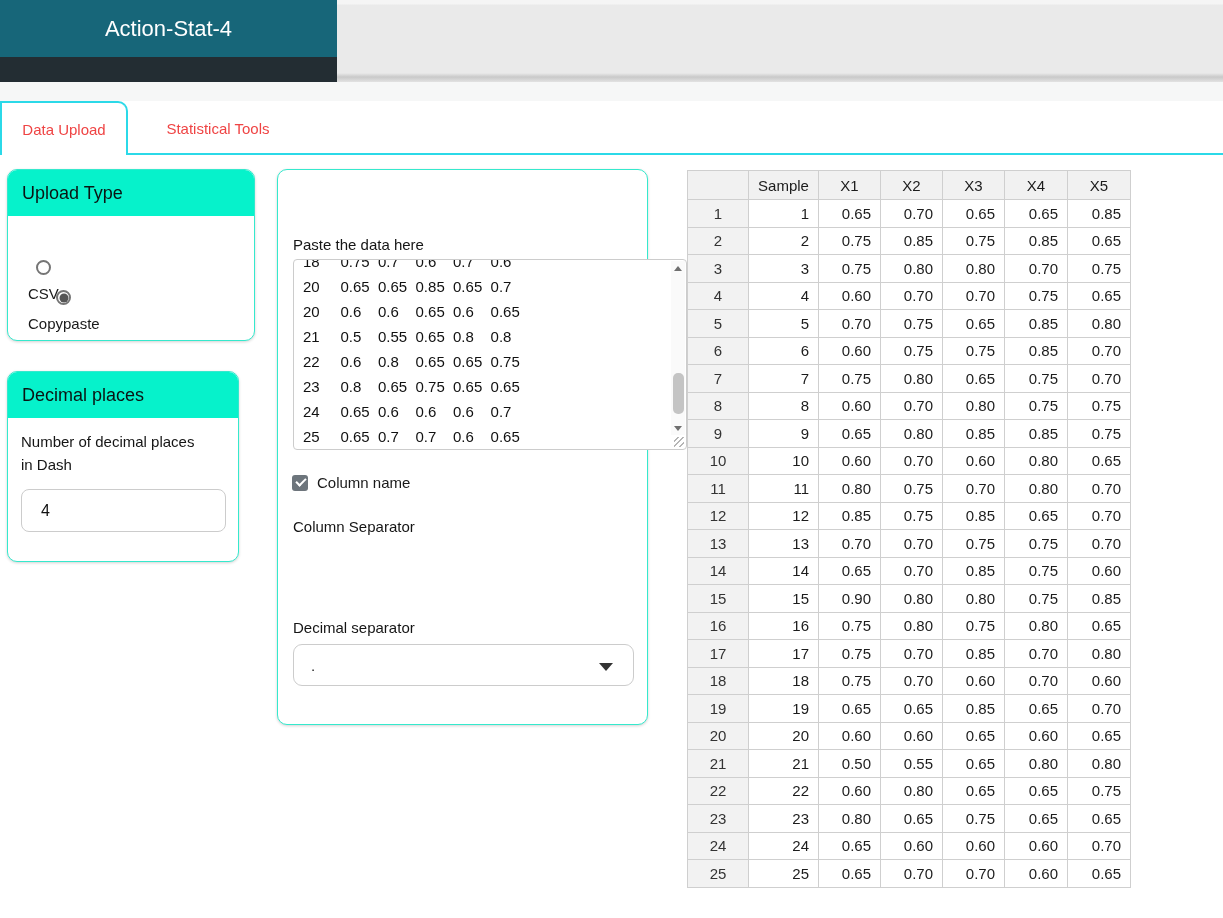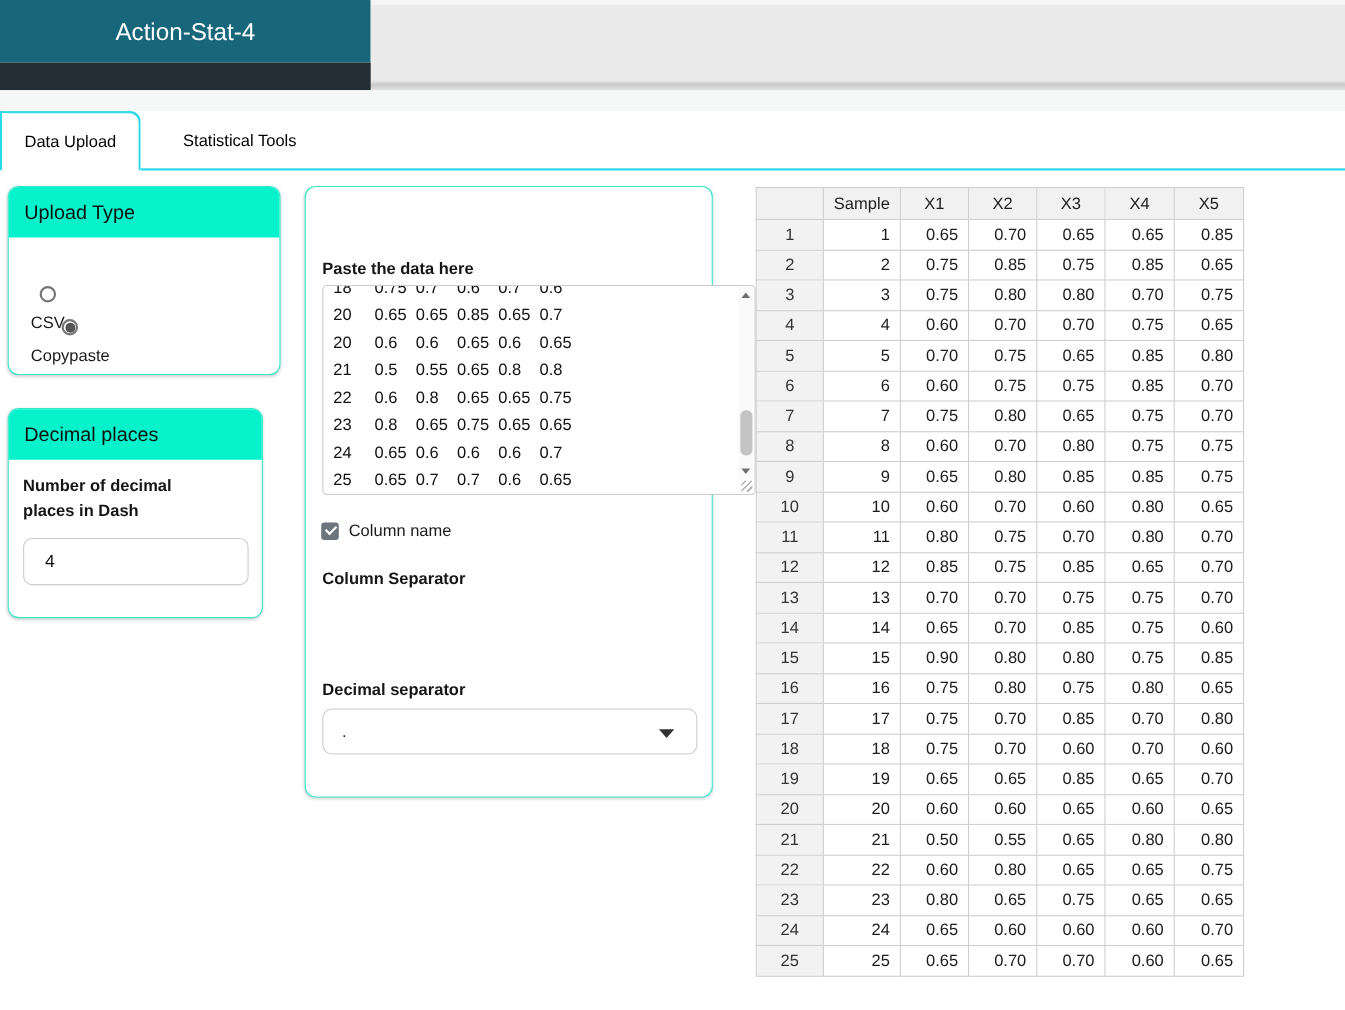--- a/index.html
+++ b/index.html
@@ -12,42 +12,42 @@
            display:flex; align-items:center; justify-content:center; }
   .brand-sub { position:absolute; left:0; top:57px; width:337px; height:25px; background:var(--header_dark); }
   .light-strip { position:absolute; left:0; top:82px; width:1223px; height:19px; background:#f6f7f7; }
   .top-right { position:absolute; left:337px; top:0; width:886px; height:84px;
                background:linear-gradient(to bottom,#f5f5f5 0px,#f5f5f5 4px,#eaeaea 5px,#eaeaea 73px,#c9c9c9 77px,#ececec 84px); }
 
   
   .tabbar { position:absolute; left:0; top:101px; width:1223px; height:55px; background:#fff; }
   .tab-underline { position:absolute; left:128px; top:52px; width:1095px; height:2px; background:var(--accent_cyan); }
   .tab { position:absolute; top:0; height:54px; display:flex; align-items:center; justify-content:center;
-         font-size:15px; color:#000000; cursor:default; }
+         font-size:15px; color:#ef4444; cursor:default; }
   .tab.active { left:0; width:128px; background:#fff; border-top:2px solid var(--accent_cyan);
                 border-right:2px solid var(--accent_cyan); border-left:2px solid var(--accent_cyan);
                 border-radius:0 10px 0 0; }
   .tab.inactive { left:128px; width:180px; }
 
   
   .card { position:absolute; background:#fff; border:1px solid var(--accent_turquoise_border);
           border-radius:10px; box-shadow:0 1px 3px rgba(0,0,0,.18); }
   .card-header { height:46px; background:var(--accent_turquoise); border-radius:9px 9px 0 0;
                  display:flex; align-items:center; padding-left:14px; font-size:18px; color:#0b1413; }
   .card-upload { left:7px; top:169px; width:248px; height:172px; }
   .card-decimal { left:7px; top:371px; width:232px; height:191px; }
   .card-paste { left:277px; top:169px; width:371px; height:556px; }
 
   
   .radio-row { position:absolute; left:20px; display:flex; align-items:center; gap:10px; font-size:15px; cursor:pointer;flex-direction:column; }
   .radio { width:15px; height:15px; border:2px solid #757575; border-radius:50%; display:inline-block; position:relative; background:#fff; }
   .radio.sel::after { content:""; position:absolute; left:2.5px; top:2.5px; width:6px; height:6px; border-radius:50%; background:#555; box-shadow:0 0 0 1.5px #555; }
 
   
-  .bold-label { font-weight:bold; font-size:15px; color:#151515; line-height:23px; }
+  .bold-label { font-weight:normal; font-size:15px; color:#151515; line-height:23px; }
   .card-decimal .bold-label { position:absolute; left:13px; top:58px; width:180px; }
   .num-input { position:absolute; left:13px; top:117px; width:205px; height:43px; border:1px solid #ccc;
                border-radius:8px; font-size:16px; font-family:"Liberation Sans",sans-serif; padding-left:19px; color:#111; outline:none; }
 
   
   .card-paste .lbl-paste { position:absolute; left:15px; top:63px; }
   .ta-box { position:absolute; left:15px; top:89px; width:394px; height:191px;
             border:1px solid #ccc; border-radius:4px; overflow:hidden; background:#fff; }
   .ta-content { padding:0 0 0 9px; margin-top:-11px; font-size:15px; line-height:25px; color:#111; }
   .ta-line { white-space:pre; tab-size:9; }

